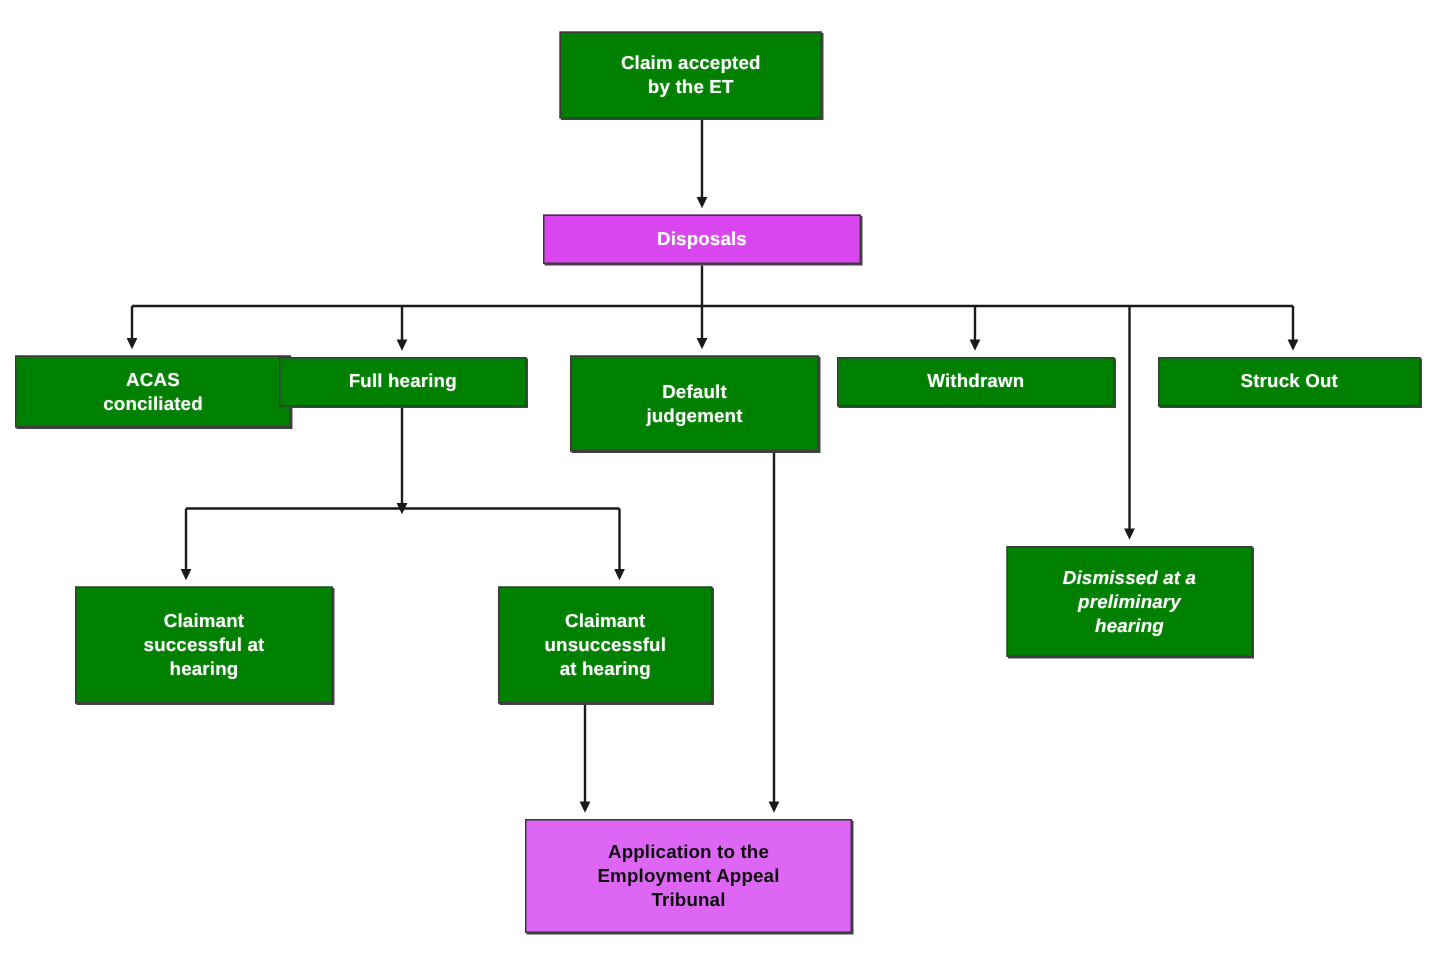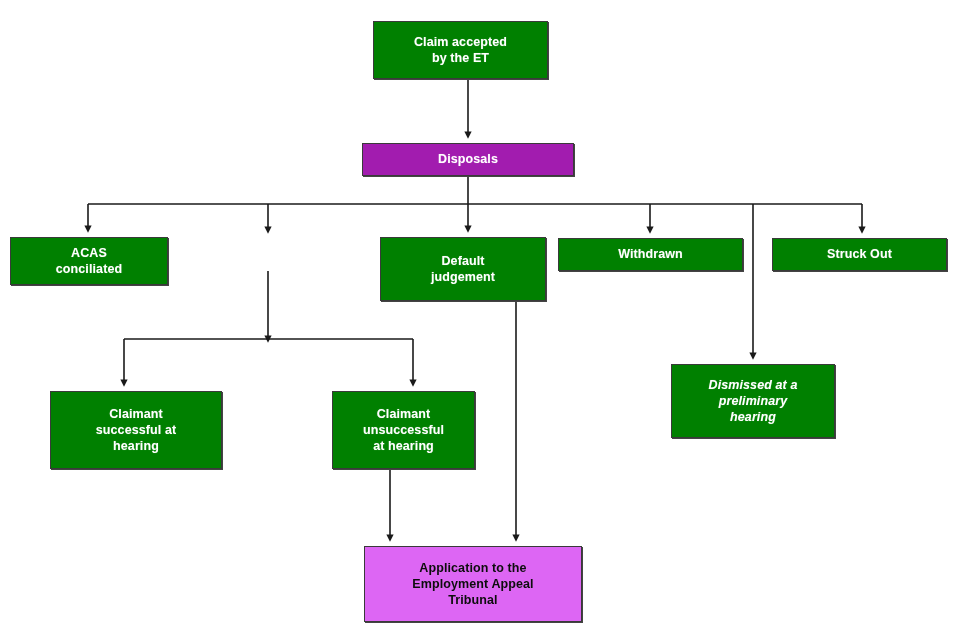--- a/index.html
+++ b/index.html
@@ -95,29 +95,32 @@
       <path d="M516,286 L516,538" marker-end="url(#arrowhead)"></path>
 
     </g>
   </svg>
 
   <div class="node green" id="node-claim-accepted" style="left: 373px; top: 21px; width: 175px; height: 58px; background: rgb(0, 128, 0); color: rgb(255, 255, 255); border-color: rgb(58, 58, 58);">
     <span class="node-label">Claim accepted
 by the ET</span>
   </div>
 
-  <div class="node green" id="node-disposals" style="left: 362px; top: 143px; width: 212px; height: 33px; background: #a21caf; color: rgb(255, 255, 255); border-color: rgb(58, 58, 58);">
+  <div class="node green" id="node-disposals" style="left: 362px; top: 143px; width: 212px; height: 33px; background: #d946ef; color: rgb(255, 255, 255); border-color: rgb(58, 58, 58);">
     <span class="node-label">Disposals</span>
   </div>
 
-  <div class="node green" id="node-acas-conciliated" style="left: 10px; top: 237px; width: 158px; height: 48px; background: rgb(0, 128, 0); color: rgb(255, 255, 255); border-color: rgb(58, 58, 58);">
+  <div class="node green" id="node-acas-conciliated" style="left: 10px; top: 237px; width: 184px; height: 48px; background: rgb(0, 128, 0); color: rgb(255, 255, 255); border-color: rgb(58, 58, 58);">
     <span class="node-label">ACAS
 conciliated</span>
   </div>
 
+  <div class="node green" id="node-full-hearing" style="left: 186px; top: 238px; width: 165px; height: 33px; background: rgb(0, 128, 0); color: rgb(255, 255, 255); border-color: rgb(58, 58, 58);">
+    <span class="node-label">Full hearing</span>
+  </div>
 
   <div class="node green" id="node-default-judgement" style="left: 380px; top: 237px; width: 166px; height: 64px; background: rgb(0, 128, 0); color: rgb(255, 255, 255); border-color: rgb(58, 58, 58);">
     <span class="node-label">Default
 judgement</span>
   </div>
 
   <div class="node green" id="node-struck-out" style="left: 772px; top: 238px; width: 175px; height: 33px; background: rgb(0, 128, 0); color: rgb(255, 255, 255); border-color: rgb(58, 58, 58);">
     <span class="node-label">Struck Out</span>
   </div>
 
@@ -136,19 +139,19 @@
 unsuccessful
 at hearing</span>
   </div>
 
   <div class="node green" id="node-dismissed-preliminary" style="left: 671px; top: 364px; width: 164px; height: 74px; background: rgb(0, 128, 0); color: rgb(255, 255, 255); border-color: rgb(58, 58, 58); font-style: italic;">
     <span class="node-label">Dismissed at a
 preliminary
 hearing</span>
   </div>
 
-  <div class="node purple" id="node-appeal-tribunal" style="left: 350px; top: 546px; width: 218px; height: 76px; background: rgb(221, 102, 244); color: rgb(13, 13, 13); border-color: rgb(58, 58, 58); margin-left: 14px;">
+  <div class="node purple" id="node-appeal-tribunal" style="left: 350px; top: 546px; width: 218px; height: 76px; background: rgb(221, 102, 244); color: rgb(13, 13, 13); border-color: rgb(58, 58, 58);">
     <span class="node-label">Application to the
 Employment Appeal
 Tribunal</span>
   </div>
 
 </div>
 
 </body></html>

